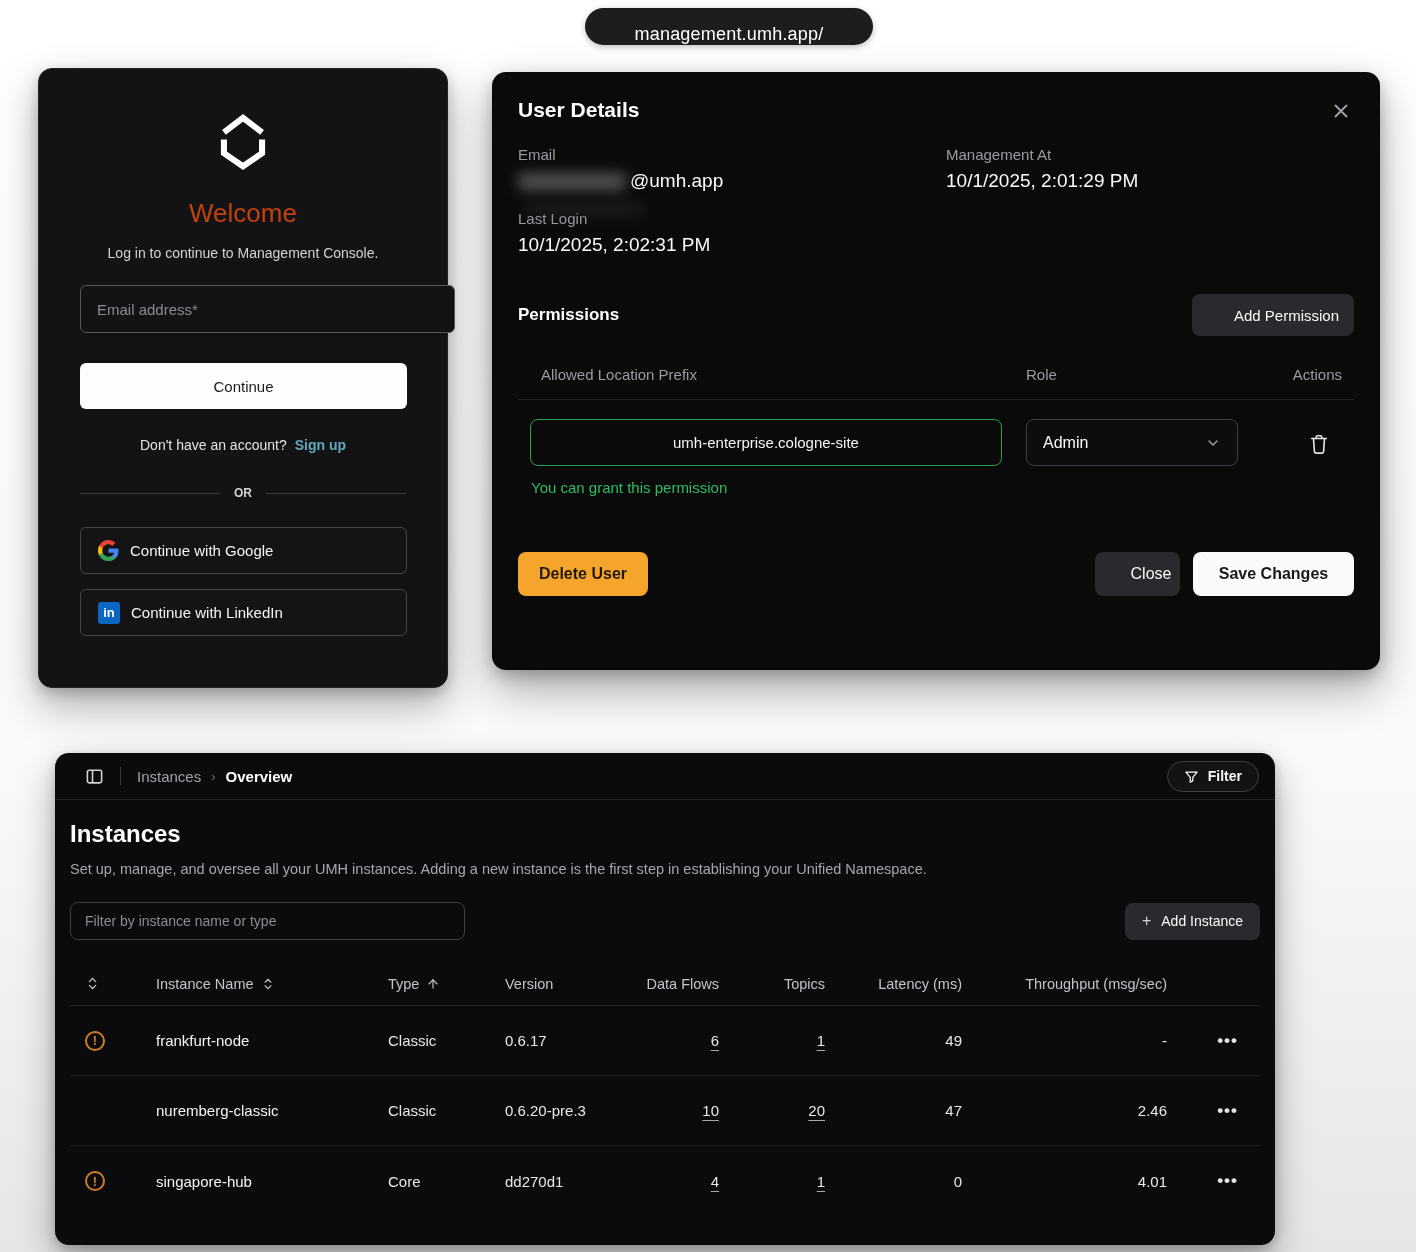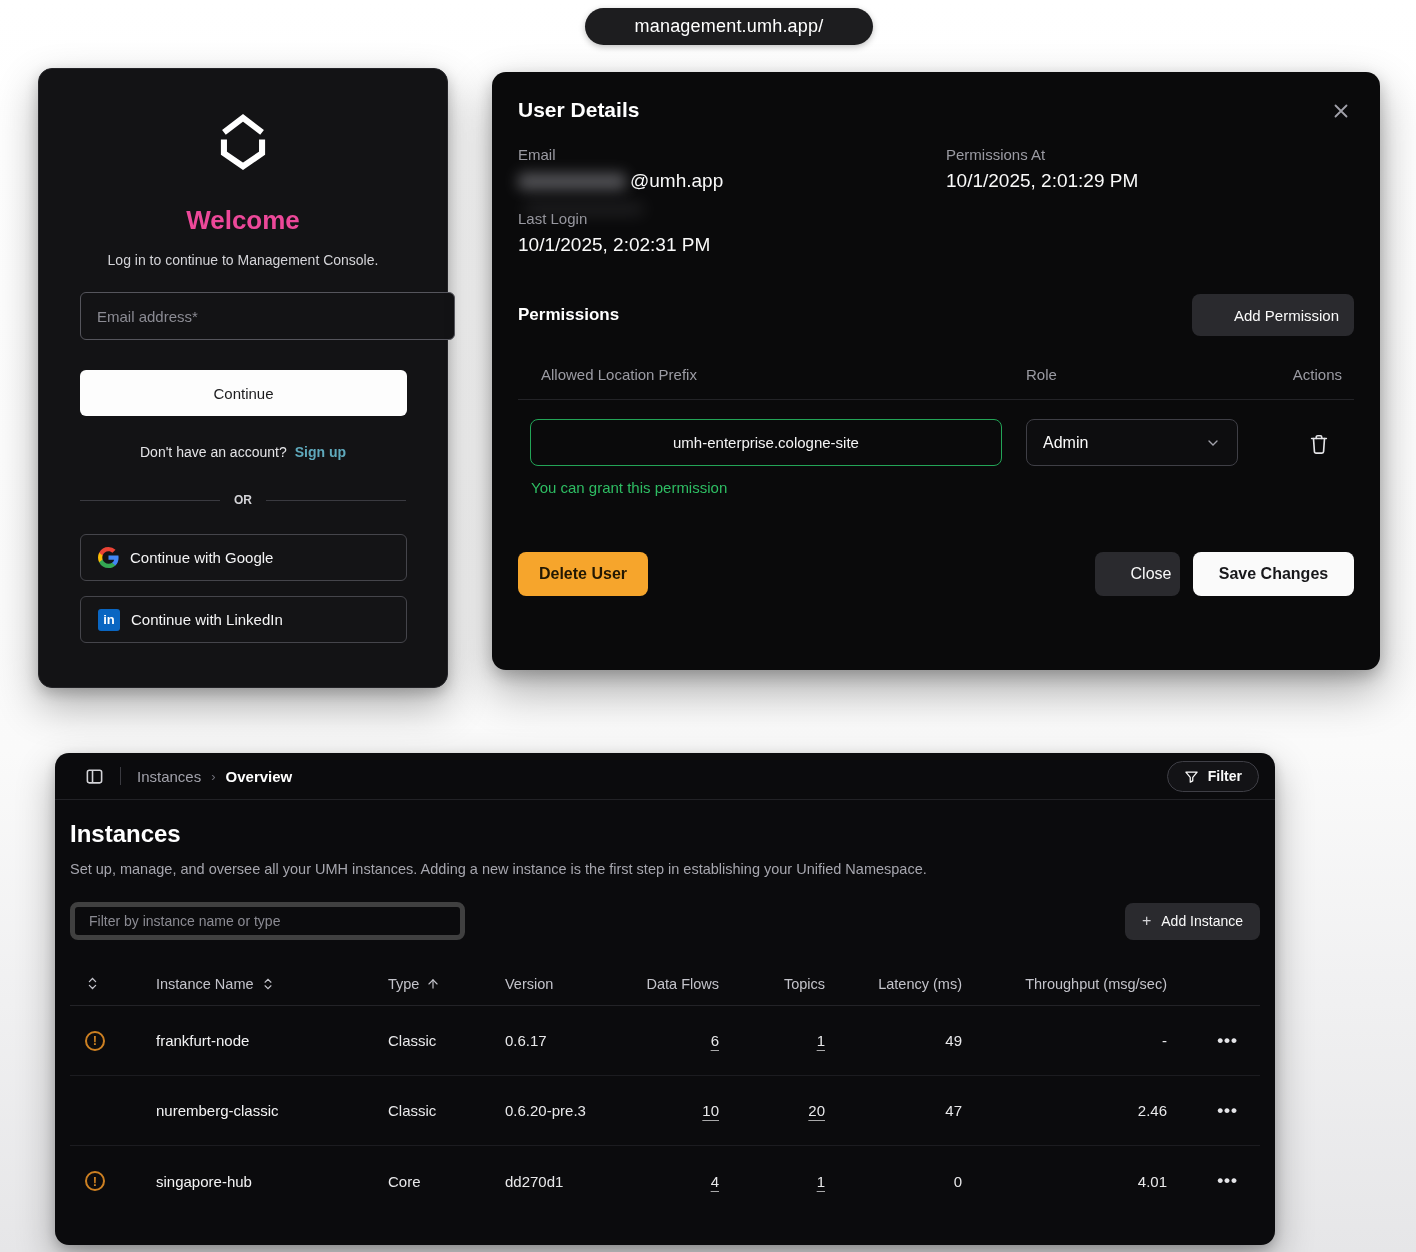--- a/index.html
+++ b/index.html
@@ -9,34 +9,34 @@
     background: linear-gradient(180deg, #ffffff 0%, #fafafa 60%, #e6e6e8 100%);
     position: relative;
     overflow: hidden;
     color: #fafafa;
   }
   svg { display:block; }
 
   
   .url-pill {
     position:absolute; left:585px; top:8px; height:37px; min-width:288px;
-    background:#1d1d1f; border-radius:19px; display:flex; align-items:center; justify-content:center;
+    background:#1d1d1f; border-radius:19px; display:flex; align-items:flex-end; justify-content:center;
     padding:0 26px; box-shadow:0 2px 6px rgba(0,0,0,.25);
     color:#fff; font-size:18px; letter-spacing:.2px;
   }
 
   
   .login-card {
     position:absolute; left:38px; top:68px; width:410px; height:620px;
     background:#131315; border:1px solid #242428; border-radius:14px;
     box-shadow:0 18px 42px rgba(0,0,0,.30), 0 5px 14px rgba(0,0,0,.20);
     padding:40px 41px 0; text-align:center;
   }
   .login-logo { margin:2px auto 0; width:52px; height:62px; }
-  .login-title { font-size:26px; font-weight:700; color:#ec4899; margin-top:32px; }
+  .login-title { font-size:26px; font-weight:400; color:#c2410c; margin-top:25px; }
   .login-sub { font-size:14px; color:#d4d4d8; margin-top:16px; }
   .login-input {
     margin-top:24px; width:375px; height:48px; background:#131315;
     border:1px solid #55555c; border-radius:6px; color:#e4e4e7;
     padding:0 16px; font-size:15px; font-family:inherit;
   }
   .login-input::placeholder { color:#8b8b93; }
   .btn-continue {
     margin-top:30px; width:327px; height:46px; background:#fdfdfd; color:#1c1c1e;
     border:none; border-radius:6px; font-size:15px; font-weight:500; font-family:inherit; cursor:pointer;
@@ -131,21 +131,21 @@
   .filter-pill {
     margin-left:auto; height:31px; border:1px solid #3f3f46; border-radius:16px;
     background:#131316; display:flex; align-items:center; gap:9px; padding:0 16px;
     color:#fafafa; font-size:14px; font-weight:600; cursor:pointer;
   }
   .panel-body { padding:20px 15px 0; }
   .panel-title { font-size:24px; font-weight:700; color:#fff; }
   .panel-desc { font-size:14.5px; color:#a6a6ae; margin-top:13px; }
   .panel-controls { display:flex; align-items:center; margin-top:25px; }
   .search-input {
-    width:395px; height:38px; background:transparent; border:5px solid #404040; border-radius:8px;
+    width:395px; height:38px; background:transparent; border:1px solid #404040; border-radius:8px;
     color:#e4e4e7; font-size:14px; padding:0 14px; font-family:inherit;
   }
   .search-input::placeholder { color:#8b8b93; }
   .btn-add-instance {
     margin-left:auto; height:37px; padding:0 17px; display:flex; align-items:center; gap:10px;
     font-size:14px; font-weight:500;
   }
   .plus-glyph { font-size:16px; color:#d4d4d8; }
 
   .itable { margin-top:22px; }
@@ -226,21 +226,21 @@
   <div class="info-grid">
     <div>
       <div class="info-label">Email</div>
       <div class="info-value blur-wrap">
         <span class="blur-blob"></span>
         <span class="blur-blob2"></span>
         <span>@umh.app</span>
       </div>
     </div>
     <div>
-      <div class="info-label">Permissions At</div>
+      <div class="info-label">Management At</div>
       <div class="info-value">10/1/2025, 2:01:29 PM</div>
     </div>
     <div>
       <div class="info-label">Last Login</div>
       <div class="info-value">10/1/2025, 2:02:31 PM</div>
     </div>
   </div>
 
   <div class="perm-head">
     <div class="perm-title">Permissions</div>

